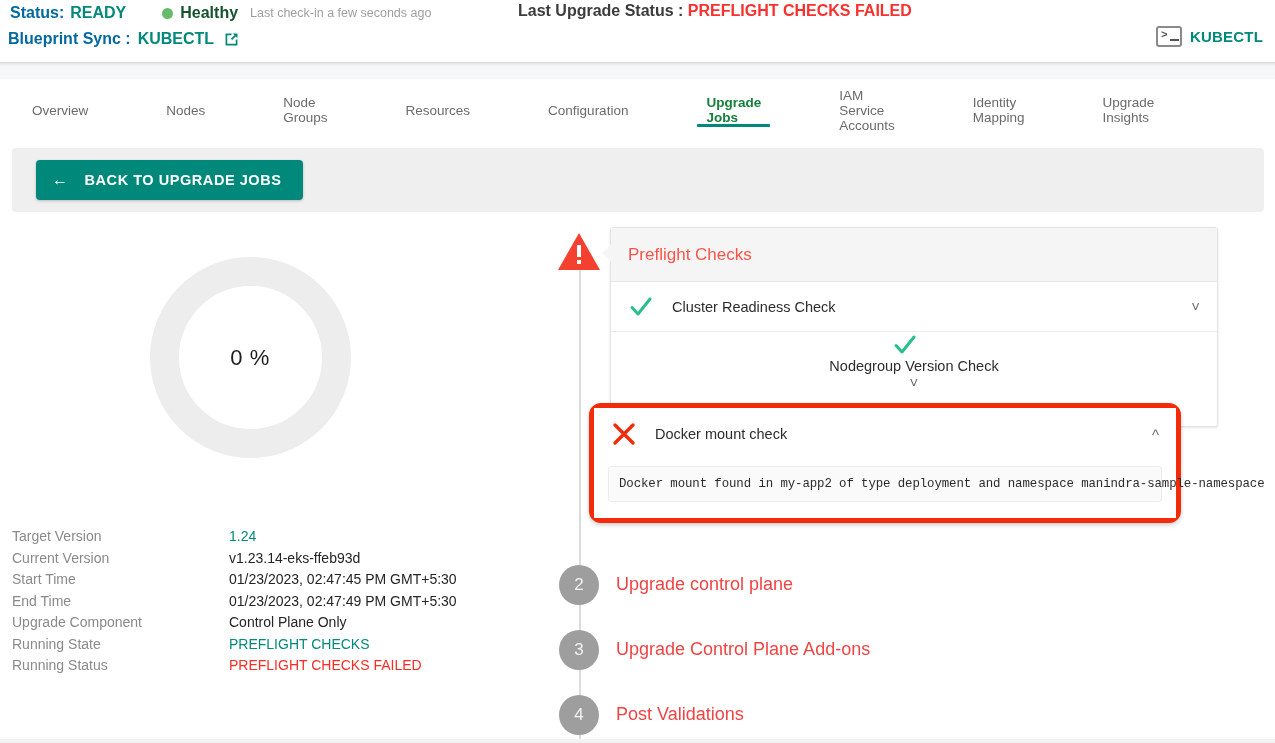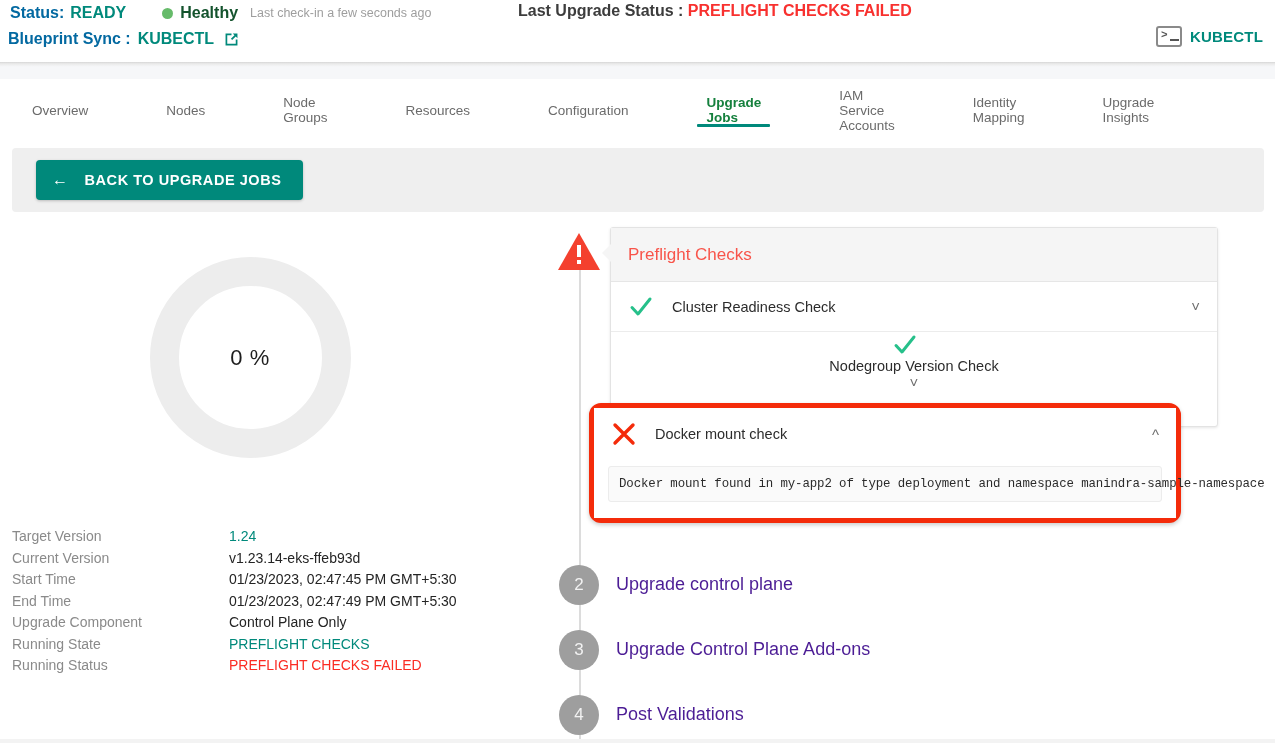--- a/index.html
+++ b/index.html
@@ -80,21 +80,21 @@
   
   .stepper { position:absolute; left:556px; top:225px; width:700px; height:518px; }
   .rail { position:absolute; left:23px; top:36px; width:2px; height:682px; background:#dcdcdc; }
 
   .warn-tri { position:absolute; left:0px; top:6px; width:46px; height:42px; }
   .step-circle {
     position:absolute; left:3px; width:40px; height:40px; border-radius:50%;
     background:#9e9e9e; color:#f2f2f2; font-size:17px;
     display:flex; align-items:center; justify-content:center;
   }
-  .step-label { position:absolute; left:60px; font-size:18px; color:#4c1d95; }
+  .step-label { position:absolute; left:60px; font-size:18px; color:#ef4444; }
 
   
   .pf-card { position:absolute; left:54px; top:2px; width:608px;
              background:#fff; border:1px solid #e3e3e3; border-radius:3px;
              box-shadow:0 1px 3px rgba(0,0,0,.10); }
   .pf-head { position:relative; height:54px; background:#f5f5f5; border-bottom:1px solid #e6e6e6;
              display:flex; align-items:center; padding-left:17px; }
   .pf-head-title { font-size:17px; color:#f8544a; }
   .pf-notch { position:absolute; left:-9px; top:15px; width:0; height:0;
               border-top:10px solid transparent; border-bottom:10px solid transparent;

